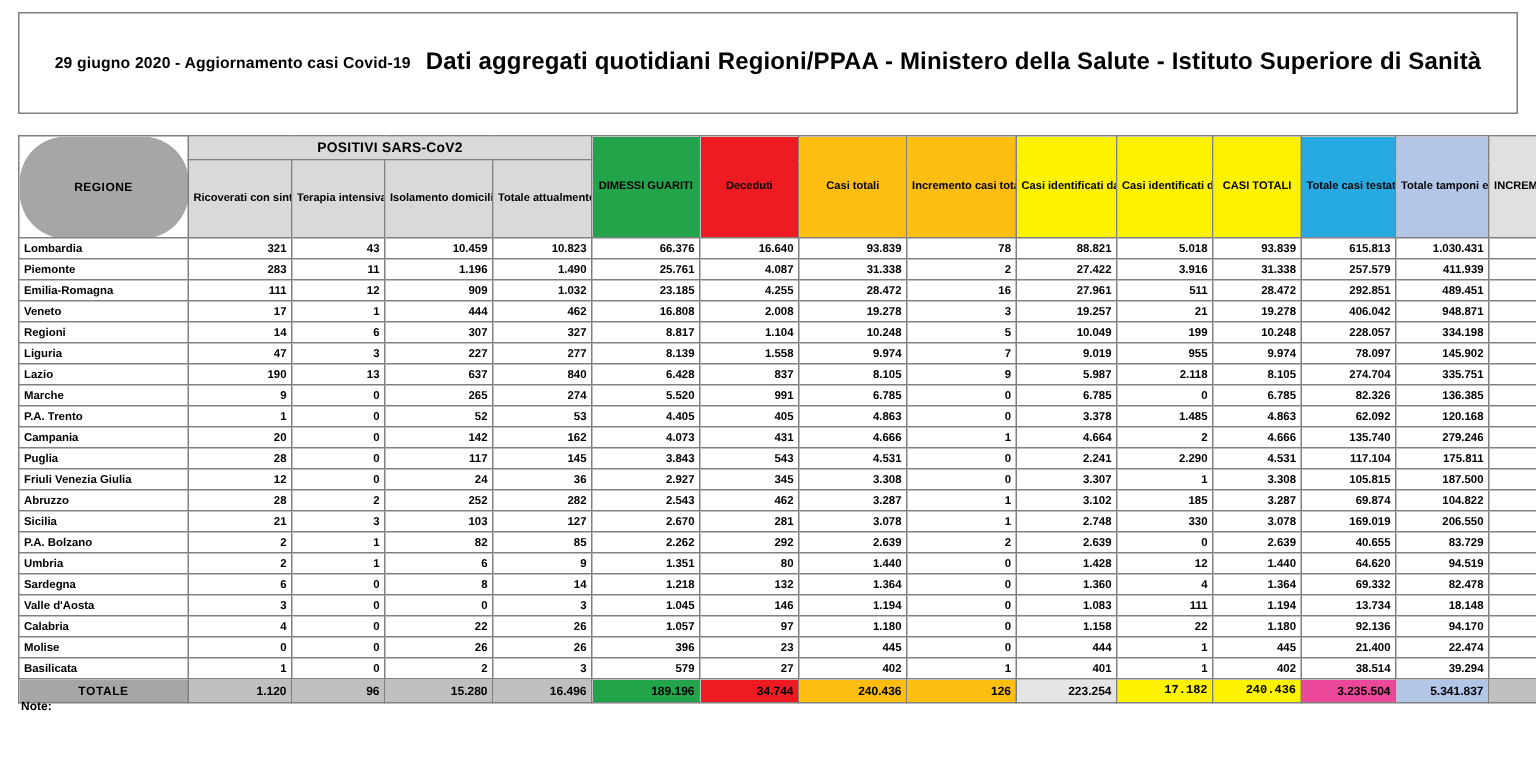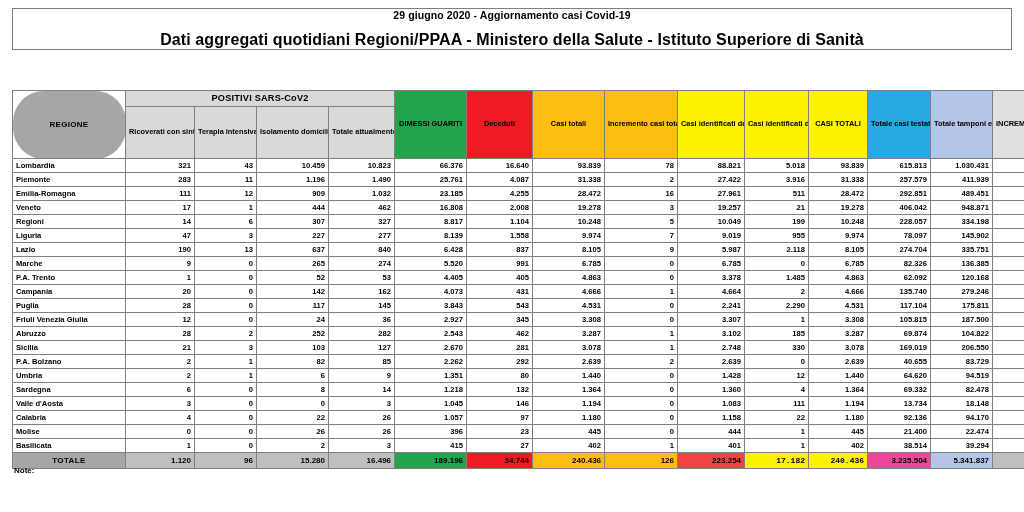--- a/index.html
+++ b/index.html
@@ -13,26 +13,27 @@
   #page {
     position: relative;
     width: 1024px; height: 512px;
     background: #ffffff;
   }
 
   
   .title-box {
     position: absolute;
     left: 12px; top: 8px;
-    width: 1000px; height: 42px;
+    width: 1000px; height: 68px;
     border: 1px solid #7f7f7f;
     background: #ffffff;
     display: flex;
-    flex-direction: column;
+    flex-direction: row;
     align-items: center;
+    justify-content: center;
     gap: 10px;
   }
   .title-line1 {
     font-size: 10.5px;
     font-weight: bold;
     color: #000;
     letter-spacing: 0.1px;
   }
   .title-line2 {
     font-size: 16px;
@@ -102,21 +103,21 @@
 
   
   tr.totale td { height: 15px; line-height: 15px; font-size: 8px; }
   td.t-regione  { background: #a6a6a6; text-align: center; letter-spacing: 0.4px; }
   td.t-grey     { background: #bfbfbf; }
   td.t-green    { background: #22a44b; }
   td.t-red      { background: #ee1c22; }
   td.t-orange   { background: #fdbe11; }
   td.t-orange2  { background: #fdbe11; border-left: 2px solid #000; }
   td.t-yellow   { background: #fdf200; font-family: Liberation Mono, monospace; }
-  td.t-yellow-first { background: #ef4444; border-left: 2px solid #000; }
+  td.t-yellow-first { background: #e5e5e5; border-left: 2px solid #000; }
   td.t-blue     { background: #ec4899; border-left: 2px solid #000; }
   td.t-lblue    { background: #b3c6e7; }
   td.t-grey2    { background: #bfbfbf; }
 
   
   .note {
     position: absolute;
     left: 14px; top: 466px;
     font-size: 8px;
     font-weight: bold;
@@ -514,21 +515,21 @@
             <td class="num sep-left">21.400</td>
             <td class="num ">22.474</td>
             <td class="num ">75</td>
           </tr>
           <tr>
             <td class="region">Basilicata</td>
             <td class="num ">1</td>
             <td class="num ">0</td>
             <td class="num ">2</td>
             <td class="num ">3</td>
-            <td class="num ">415</td>
+            <td class="num ">579</td>
             <td class="num ">27</td>
             <td class="num ">402</td>
             <td class="num sep-left">1</td>
             <td class="num sep-left">401</td>
             <td class="num ">1</td>
             <td class="num ">402</td>
             <td class="num sep-left">38.514</td>
             <td class="num ">39.294</td>
             <td class="num ">156</td>
           </tr>

